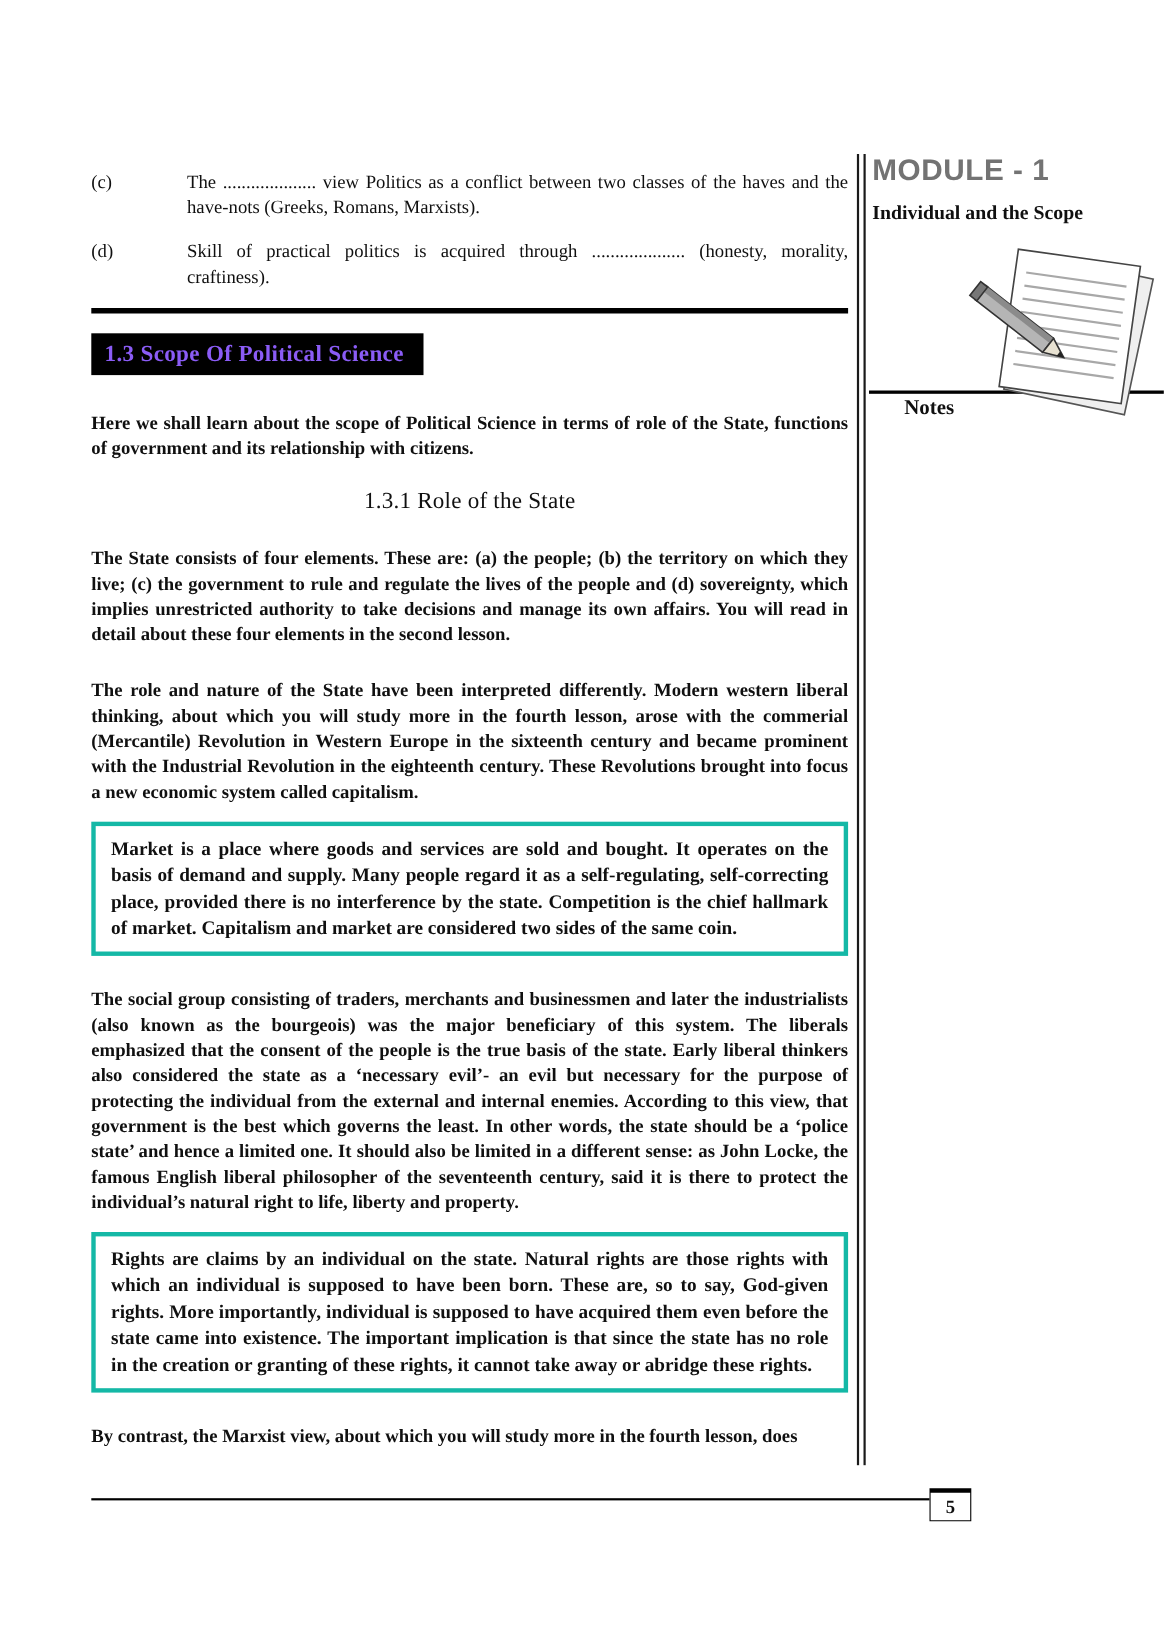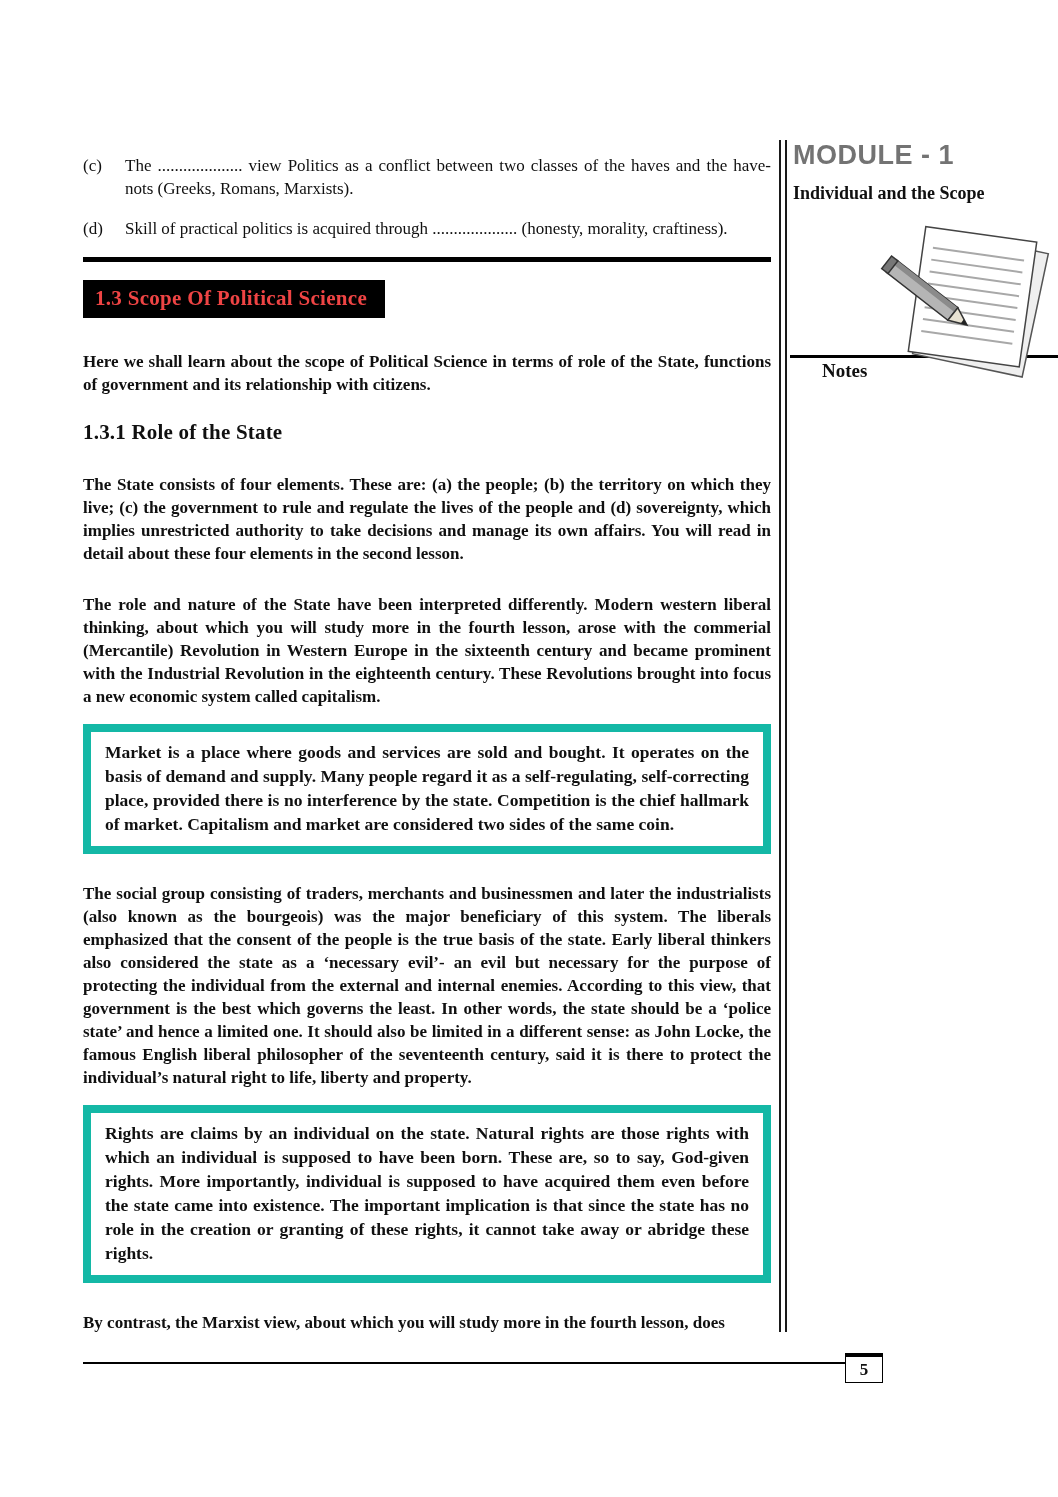--- a/index.html
+++ b/index.html
@@ -24,45 +24,46 @@
   }
   .header-title {
     font-weight: bold; font-size: 17.5px; color: #000;
   }
   .exercise { margin-top: 16px; }
   .ex-item {
     display: flex; font-size: 17px; line-height: 23px;
     text-align: justify; margin-bottom: 17px;
   }
   .ex-item .marker { flex: none; width: 42px; }
-  .ex-item .ex-text { flex: 1; }
+  .ex-item .ex-text { flex: 1; margin-left: 45px; }
 
   .thick-rule { height: 5px; background: #000; margin: 6px 0 16px 0; }
 
   .section-heading {
     display: inline-block;
-    background: #000; color: #ef4444;
+    background: #000; color: #8b5cf6;
     font-size: 21px; font-weight: bold;
     padding: 6px 18px 7px 12px;
     letter-spacing: 0.3px;
     margin: 2px 0 4px 0;
   }
   p.body-para {
     font-size: 17px; line-height: 23px;
     text-align: justify;
     margin: 28px 0 15px 0;
     font-weight: bold;
   }
   .subsection-heading {
-    font-size: 21px; font-weight: bold;
+    font-size: 21px; font-weight: normal;
     margin: 24px 0 10px 0;
     letter-spacing: 0.2px;
+    text-align: center;
   }
   .callout-box {
-    border: 8px solid #14b8a6;
+    border: 4px solid #14b8a6;
     padding: 8px 14px 10px 14px;
     margin: 16px 0 16px 0;
   }
   .callout-box p {
     margin: 0;
     font-size: 17.5px; font-weight: bold;
     line-height: 24px; text-align: justify;
   }
 
   

